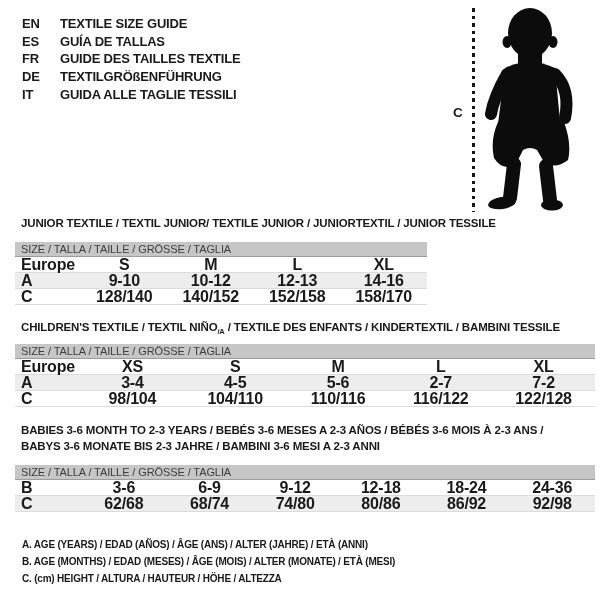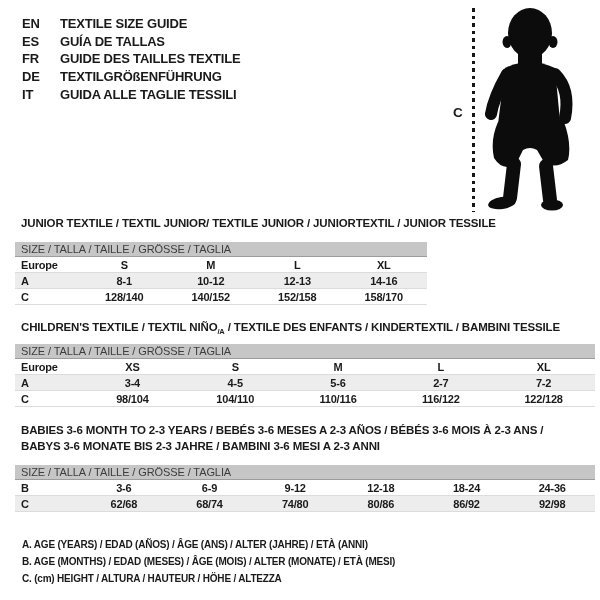--- a/index.html
+++ b/index.html
@@ -23,21 +23,21 @@
   
   .sec-title { position:absolute; left:21px; font-size:11.5px; font-weight:bold;
                letter-spacing:-0.15px; white-space:nowrap; line-height:15.5px; }
   .sub { font-size:7.5px; vertical-align:sub; }
 
   
   .size-table { position:absolute; left:15px; }
   .bar { background:#c6c6c6; border-bottom:1px solid #9c9c9c; height:15px; line-height:15px;
          font-size:11px; color:#3d3d3d; padding-left:6px; box-sizing:border-box;
          letter-spacing:-0.1px; white-space:nowrap; }
-  .trow { display:flex; height:16px; font-size:11px; font-weight:bold; letter-spacing:-0.2px;
+  .trow { display:flex; height:16px; font-size:16px; font-weight:bold; letter-spacing:-0.2px;
           border-bottom:1px solid #dcdcdc; box-sizing:border-box; align-items:center; }
   .trow .lbl { width:60px; padding-left:6px; }
   .trow .val { flex:1; text-align:center; }
   .alt { background:#ededed; }
 
   #t1 { top:242px; width:412px; }
   #t2 { top:344px; width:580px; }
   #t3 { top:465px; width:580px; }
   #t1-title { top:216px; }
   #t2-title { top:320px; }
@@ -100,21 +100,21 @@
     <div class="bar">SIZE / TALLA / TAILLE / GRÖSSE / TAGLIA</div>
     <div class="trow">
       <span class="lbl">Europe</span>
       <span class="val">S</span>
       <span class="val">M</span>
       <span class="val">L</span>
       <span class="val">XL</span>
     </div>
     <div class="trow alt">
       <span class="lbl">A</span>
-      <span class="val">8-1</span>
+      <span class="val">9-10</span>
       <span class="val">10-12</span>
       <span class="val">12-13</span>
       <span class="val">14-16</span>
     </div>
     <div class="trow">
       <span class="lbl">C</span>
       <span class="val">128/140</span>
       <span class="val">140/152</span>
       <span class="val">152/158</span>
       <span class="val">158/170</span>

